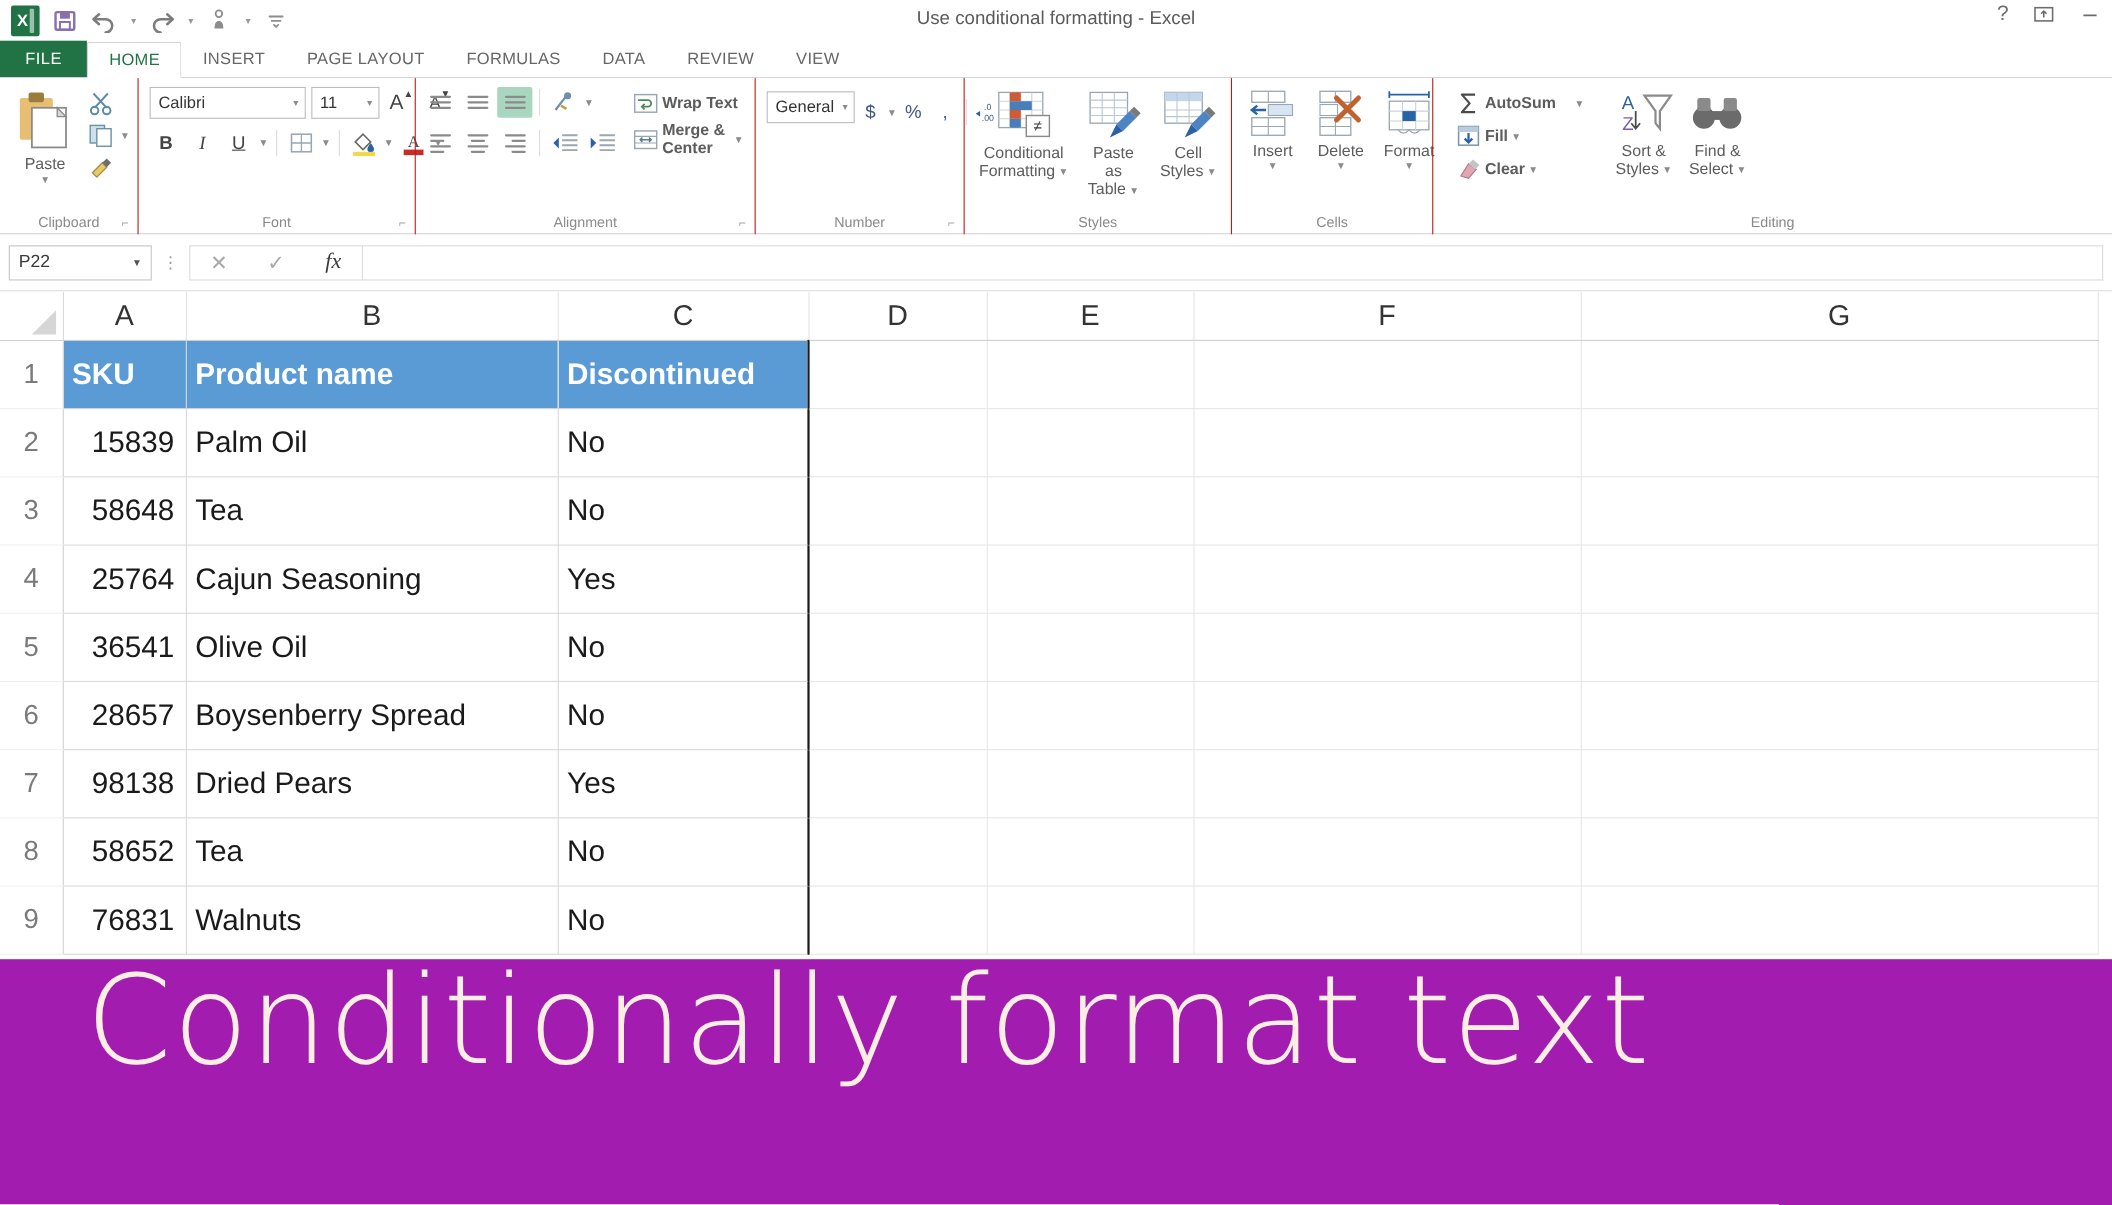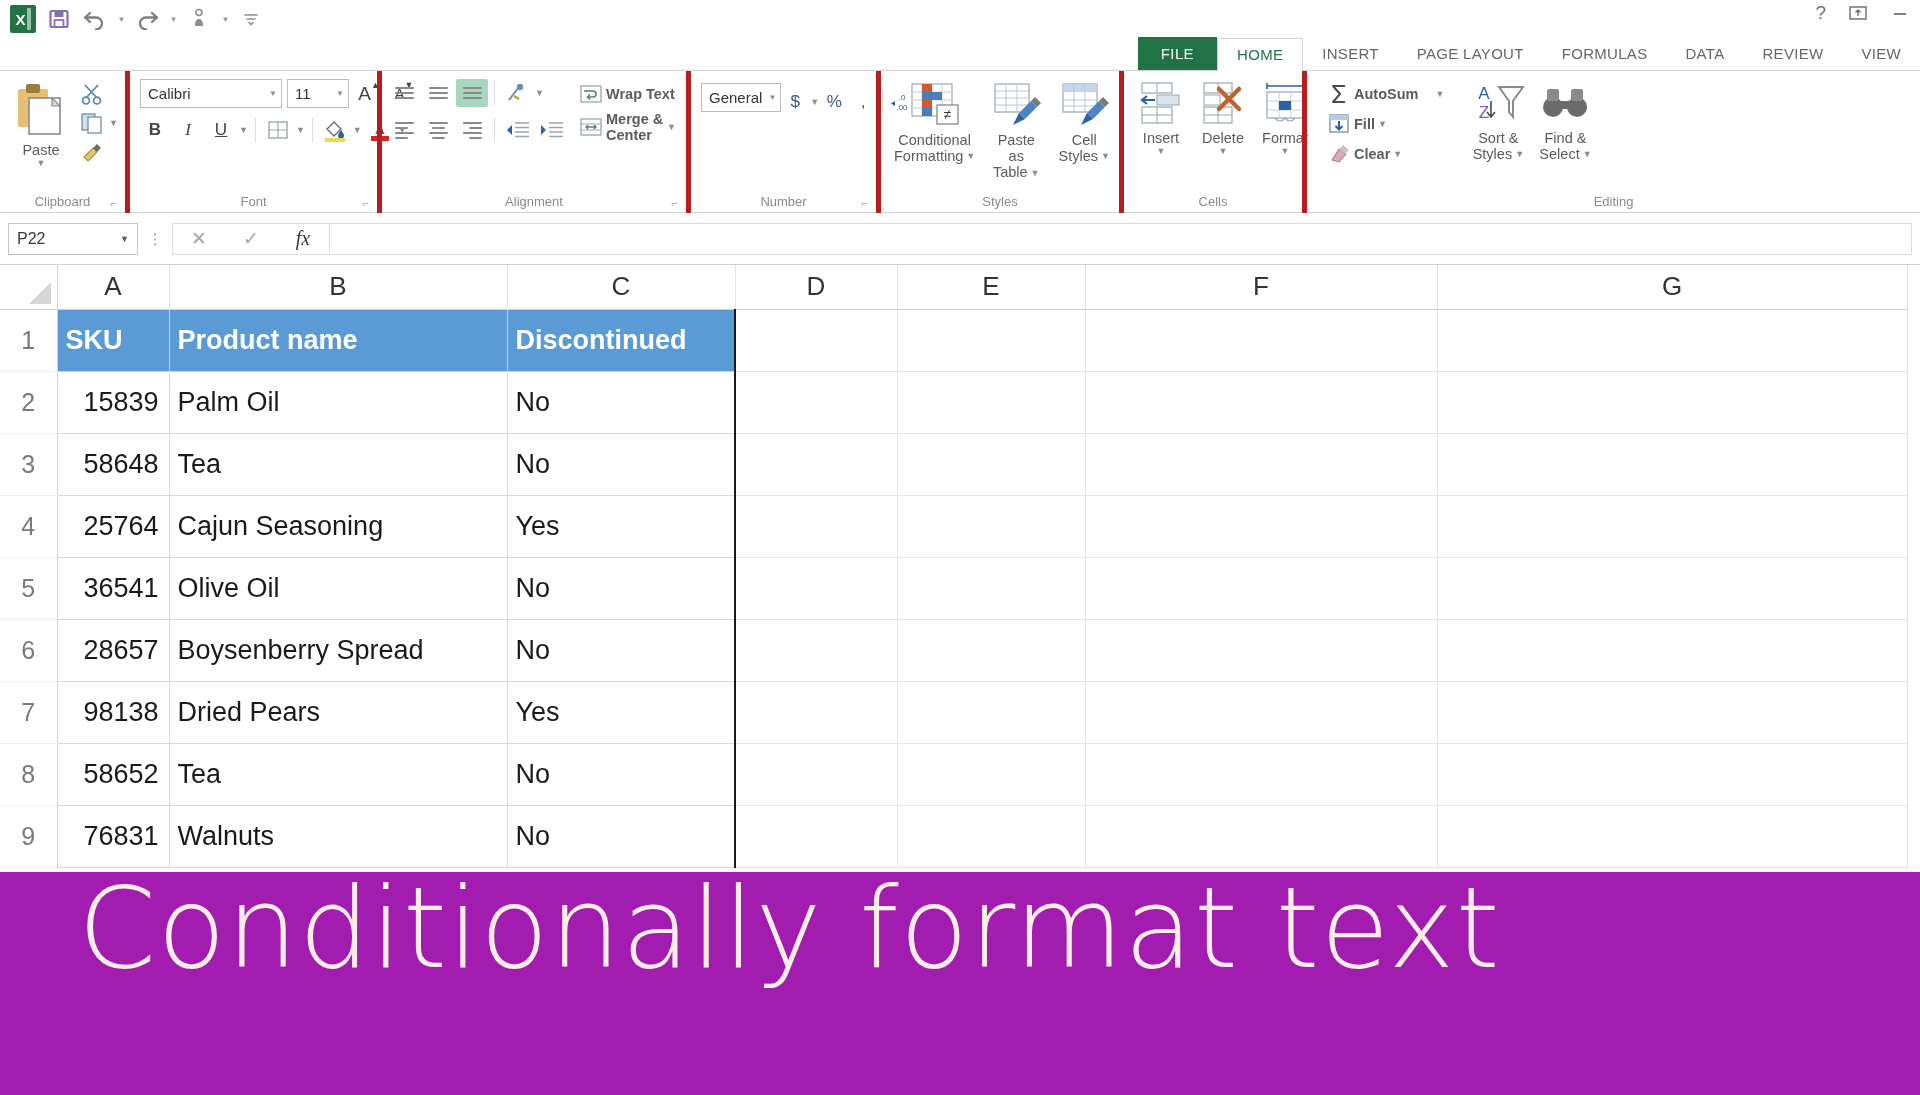--- a/index.html
+++ b/index.html
@@ -35,21 +35,21 @@
   }
   .win-ctl { position:absolute; right:10px; top:2px; display:flex; align-items:center; gap:22px; }
   .win-ctl span { color:#6b6b6b; font-size:19px; }
   .user-name {
     position:absolute; right:14px; top:44px; font-size:16px; color:#6e6e6e;
   }
 
   
   .tabrow {
     height:33px; display:flex; align-items:flex-end; padding-left:0;
-    border-bottom:1px solid #d4d4d4; background:#fff; position:relative;justify-content:flex-end;
+    border-bottom:1px solid #d4d4d4; background:#fff; position:relative;
   }
   .tab-file {
     background:#217346; color:#fff; height:33px; padding:0 23px;
     display:flex; align-items:center; font-size:15px; letter-spacing:.4px;
   }
   .tab {
     height:33px; padding:0 19px; display:flex; align-items:center;
     font-size:15px; color:#666; letter-spacing:.3px;
   }
   .tab.active {
@@ -57,21 +57,21 @@
     border:1px solid #d4d4d4; border-bottom:1px solid #fff;
     margin-bottom:-1px; border-radius:2px 2px 0 0;
   }
 
   
   .ribbon {
     height:142px; background:#fff; border-bottom:1px solid #d4d4d4;
     display:flex; position:relative;
   }
   .grp { position:relative; height:142px; padding:4px 6px 0 6px; display:flex; flex-direction:column; }
-  .grp + .grp { border-left:5px solid #b91c1c; }
+  .grp + .grp { border-left:1px solid #b91c1c; }
   .grp-body { flex:1; display:flex; align-items:flex-start; padding-top:4px; }
   .grp-label {
     height:24px; display:flex; align-items:center; justify-content:center;
     font-size:13px; color:#8a8a8a; position:relative;
   }
   .grp-label .dlg {
     position:absolute; right:2px; bottom:4px; font-size:11px; color:#a8a8a8;
   }
   .bigbtn {
     display:flex; flex-direction:column; align-items:center; justify-content:flex-start;
@@ -224,20 +224,21 @@
       </div>
       <div class="qat-btn" style="width:14px">
           <span class="tiny-caret">▼</span>
         </div>
       <div class="qat-btn">
         <svg width="18" height="18" viewBox="0 0 18 18">
             <path d="M3 5 H15 M5 9 H13 M7 12.5 L9 14.5 L11 12.5" stroke="#8d8d8d" stroke-width="1.6" fill="none" stroke-linecap="round"></path>
           </svg>
       </div>
     </div>
+    <div class="doc-title">Use conditional formatting - Excel</div>
     <div class="win-ctl">
       <span>?</span>
       <span>
         <svg width="20" height="18" viewBox="0 0 20 18">
             <rect x="2" y="3" width="16" height="12" fill="none" stroke="#6b6b6b" stroke-width="1.4"></rect>
             <path d="M10 12 V6 M7.5 8.5 L10 6 L12.5 8.5" stroke="#6b6b6b" stroke-width="1.4" fill="none"></path>
           </svg>
       </span>
       <span>
         <svg width="20" height="18" viewBox="0 0 20 18">

